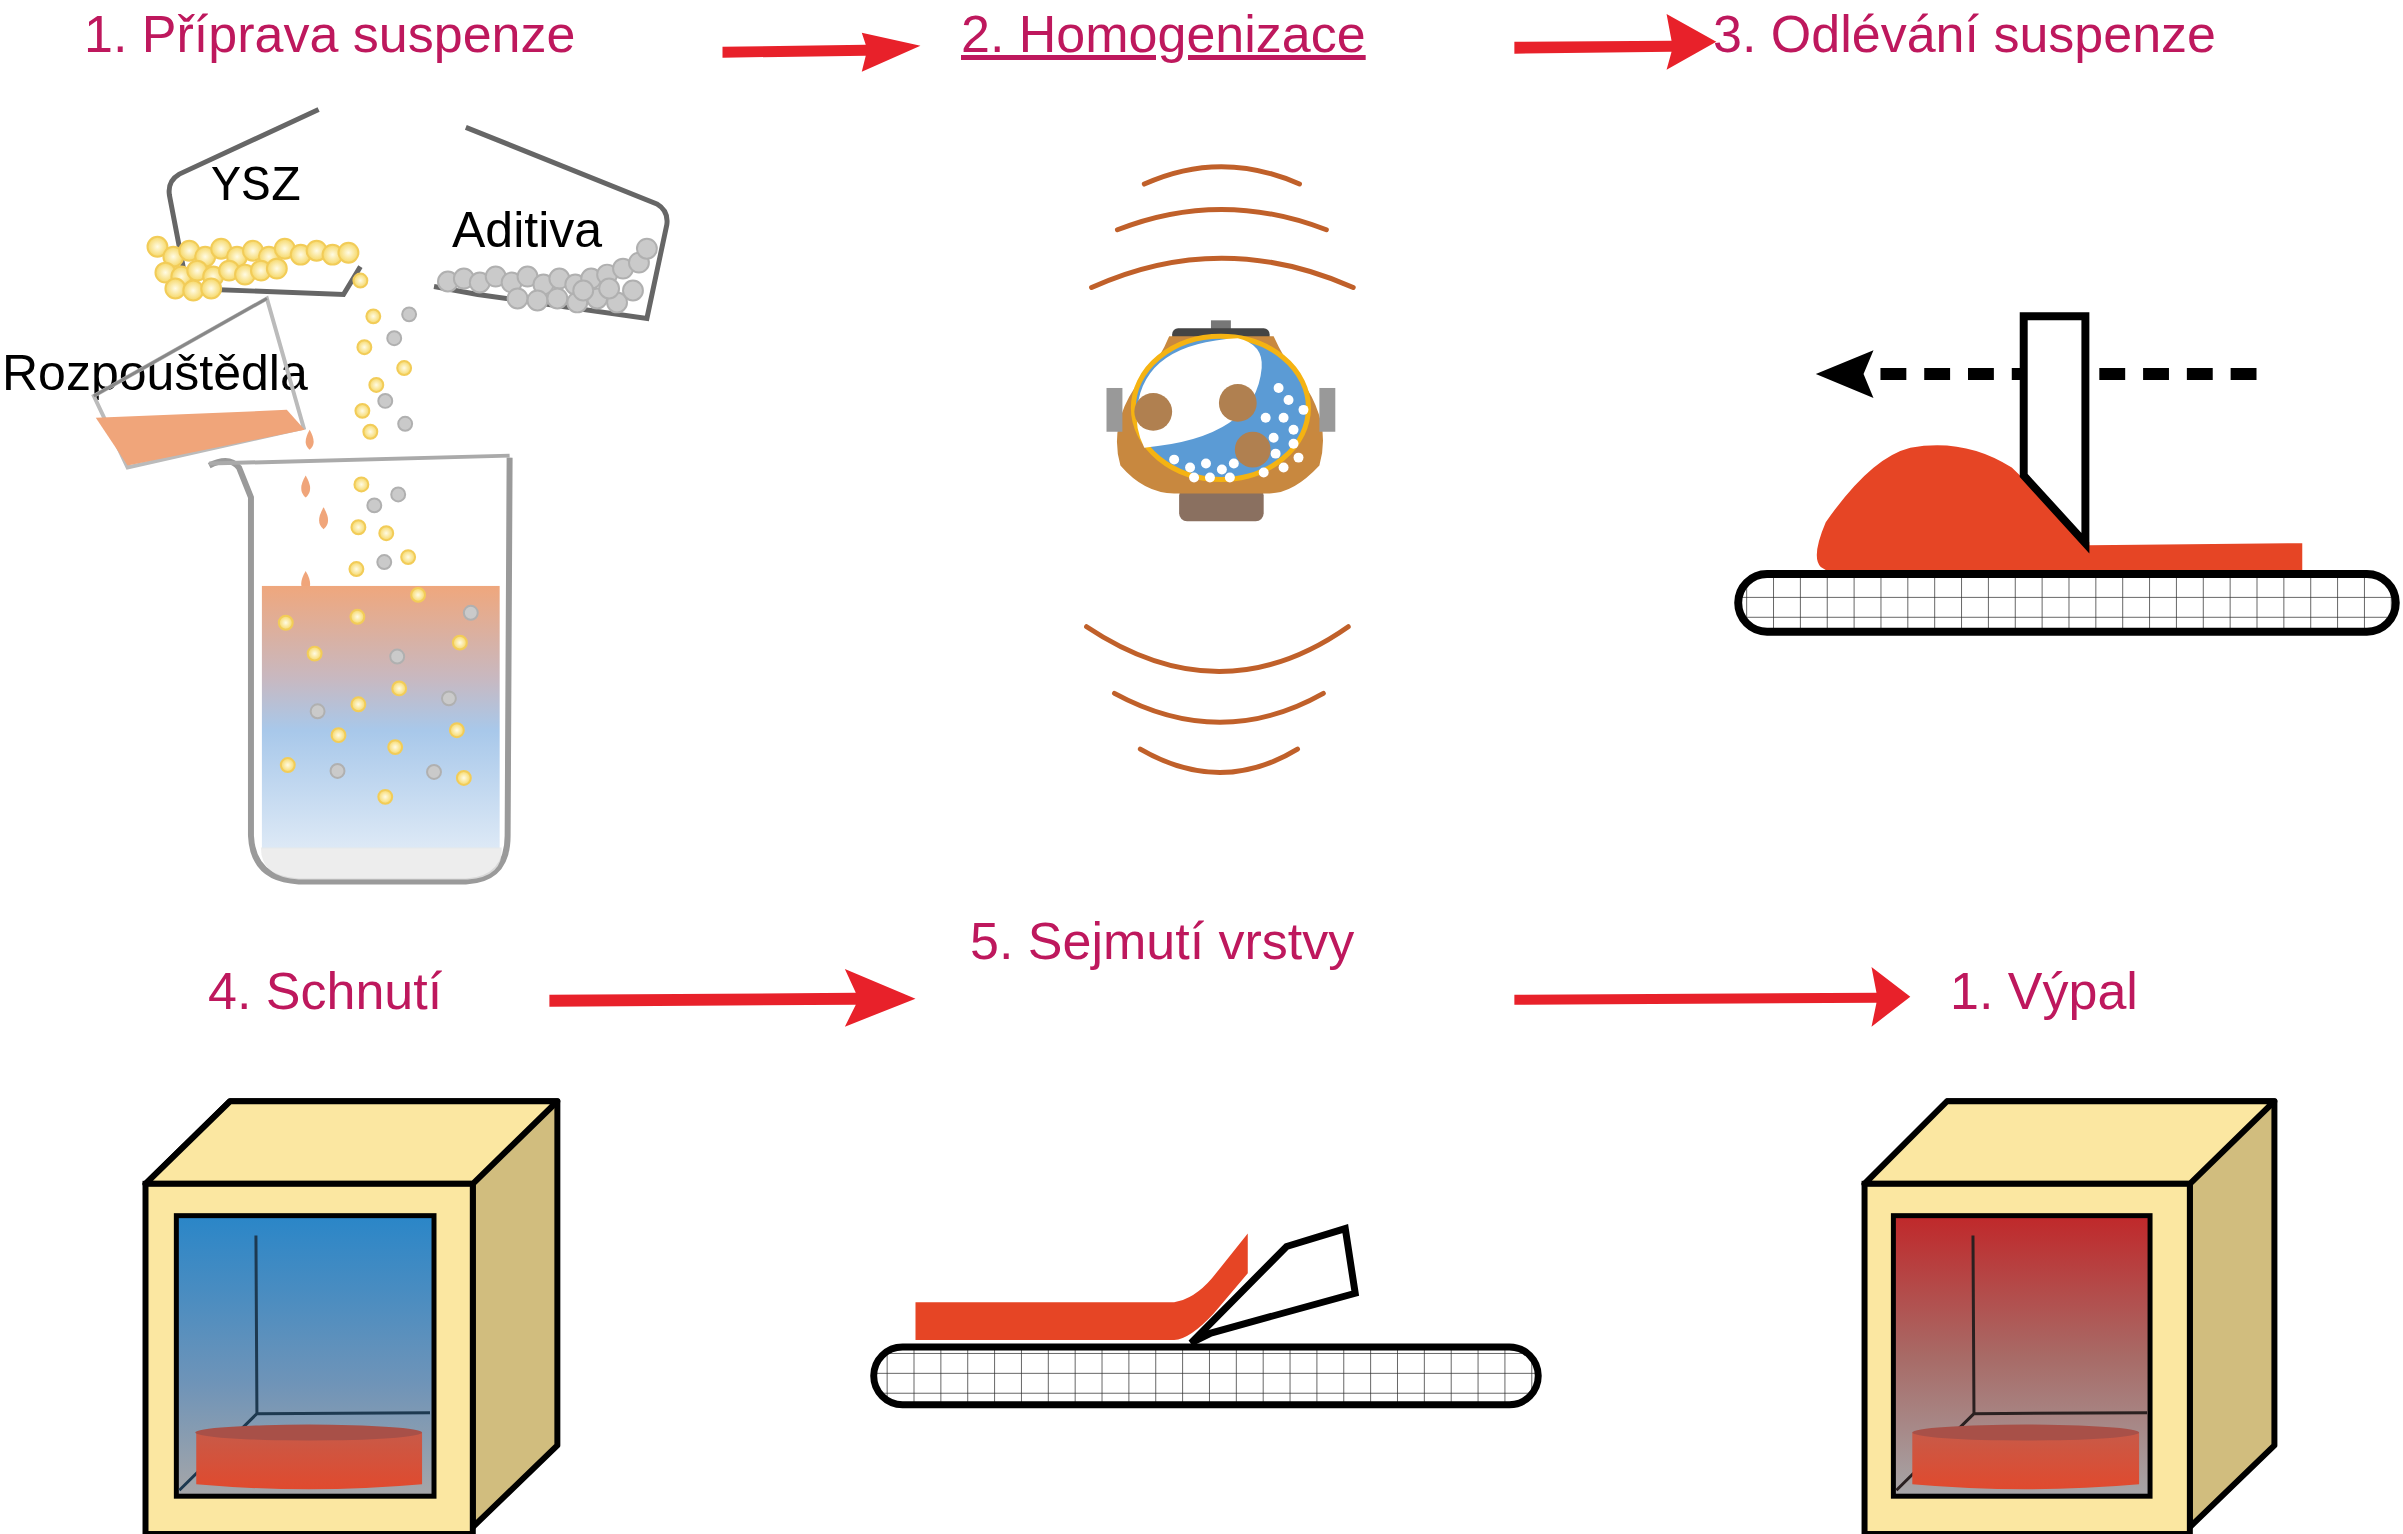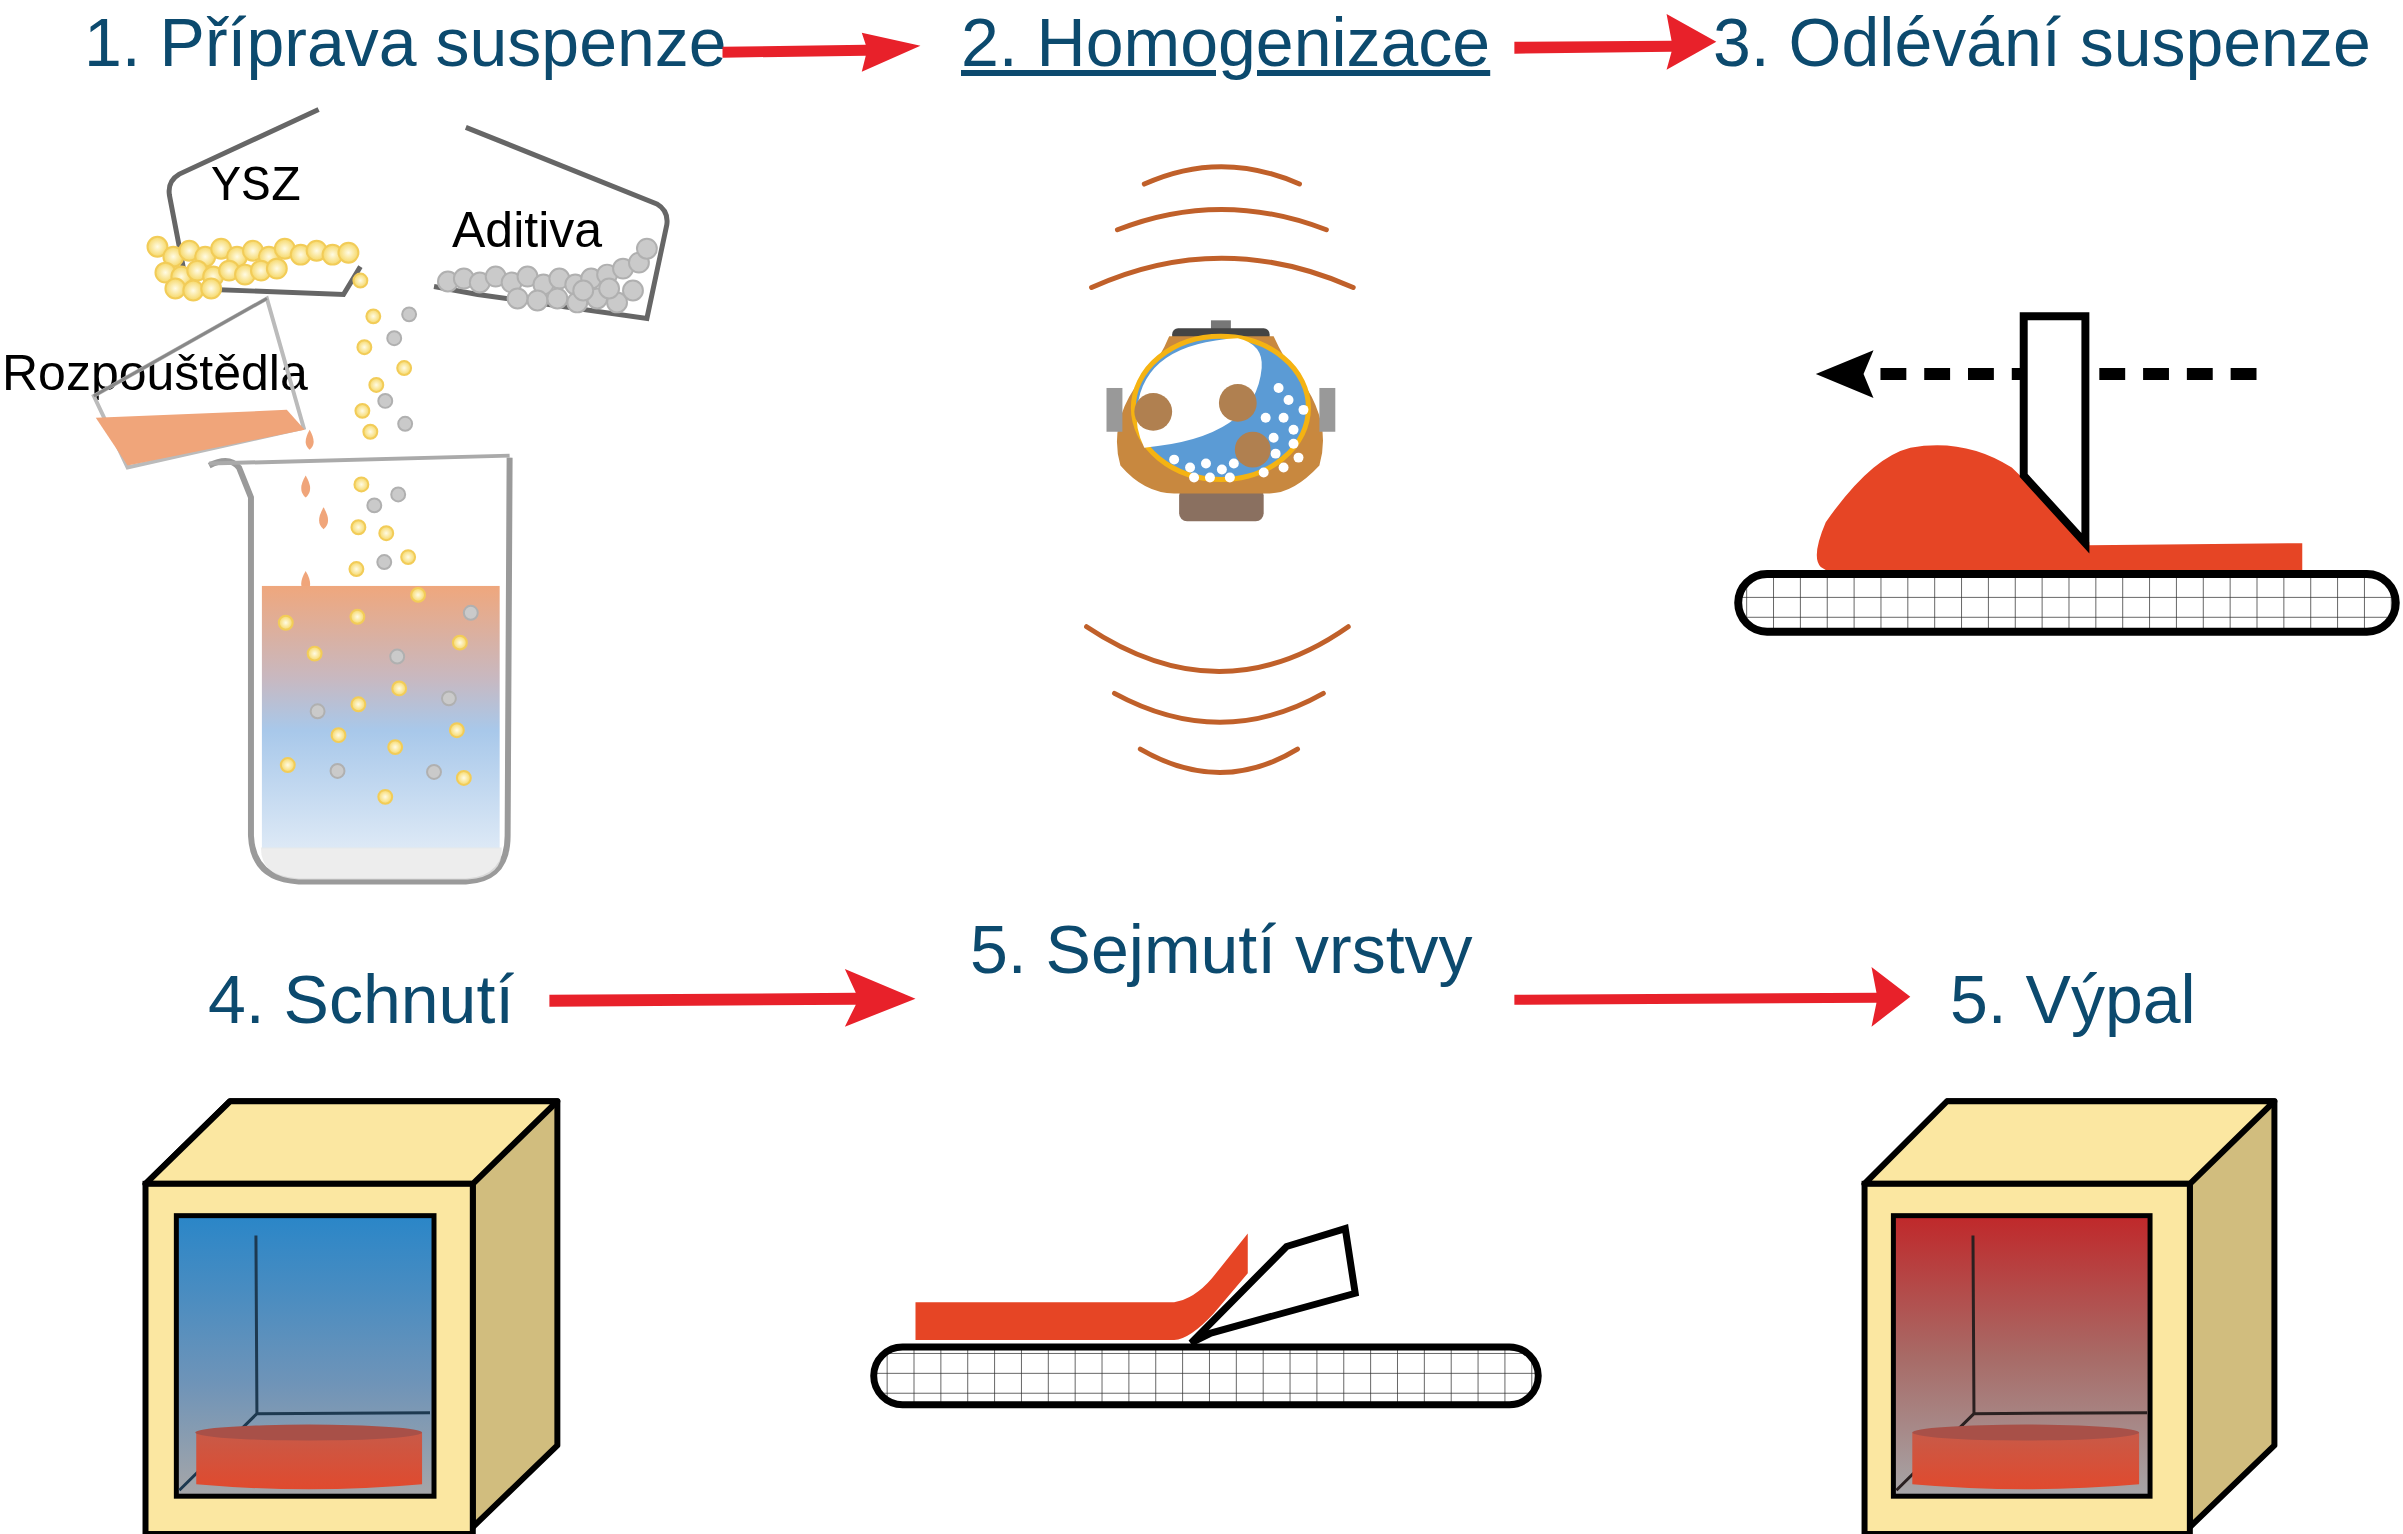--- a/index.html
+++ b/index.html
@@ -1,30 +1,30 @@
 <!DOCTYPE html>
 <html><head>
 <meta charset="utf-8">
 <style>
   html, body { margin: 0; padding: 0; background: #ffffff; }
   body { width: 2404px; height: 1534px; position: relative; overflow: hidden;
          font-family: "Liberation Sans", "DejaVu Sans", sans-serif; }
-  .label { position: absolute; font-size: 68px; color: #0c4a6e; white-space: nowrap; line-height: 1; }
+  .label { position: absolute; font-size: 52px; color: #be185d; white-space: nowrap; line-height: 1; }
   .sublabel { position: absolute; font-size: 50px; color: #000; white-space: nowrap; line-height: 1; }
   svg { position: absolute; left: 0; top: 0; }
 </style>
 </head>
 <body>
 
 <div class="label" style="left:84px; top:8px;">1. Příprava suspenze</div>
 <div class="label" style="left:961px; top:8px;text-decoration:underline;">2. Homogenizace</div>
 <div class="label" style="left:1713px; top:8px;">3. Odlévání suspenze</div>
 <div class="label" style="left:208px; top:965px;">4. Schnutí</div>
 <div class="label" style="left:970px; top:915px;">5. Sejmutí vrstvy</div>
-<div class="label" style="left:1950px; top:965px;">5. Výpal</div>
+<div class="label" style="left:1950px; top:965px;">1. Výpal</div>
 
 <div class="sublabel" style="left:211px; top:162px;font-family:Liberation Mono, monospace;">YSZ</div>
 <div class="sublabel" style="left:452px; top:205px;">Aditiva</div>
 <div class="sublabel" style="left:2px; top:348px;">Rozpouštědla</div>
 
 <svg width="2404" height="1534" viewBox="0 0 2416 1542">
   <defs>
     <linearGradient id="beakerLiquid" x1="0" y1="0" x2="0" y2="1">
       <stop offset="0" stop-color="#efa77d"></stop>
       <stop offset="0.35" stop-color="#c8b8c0"></stop>

